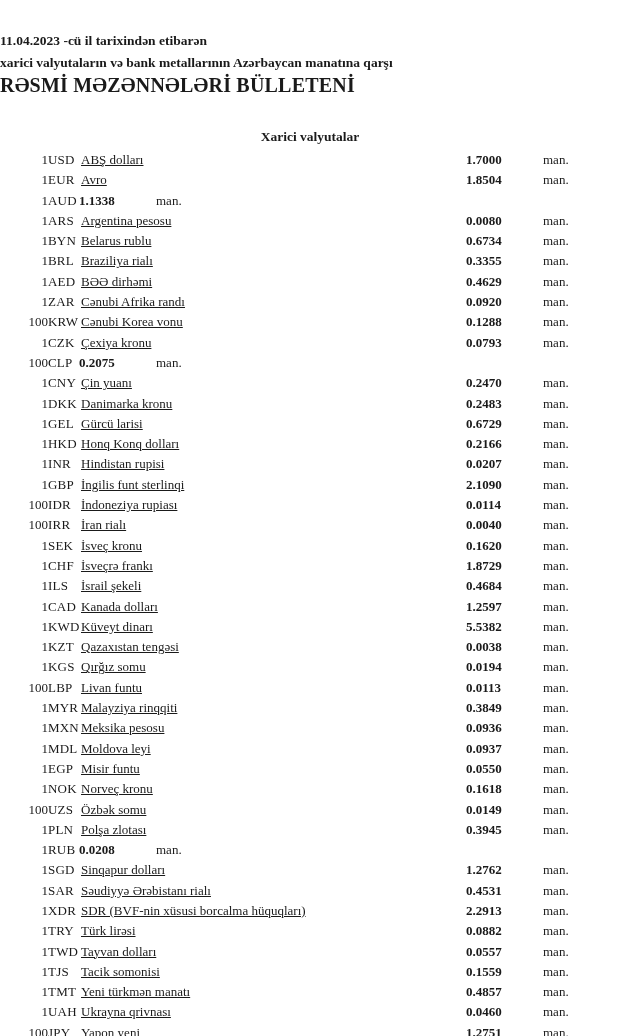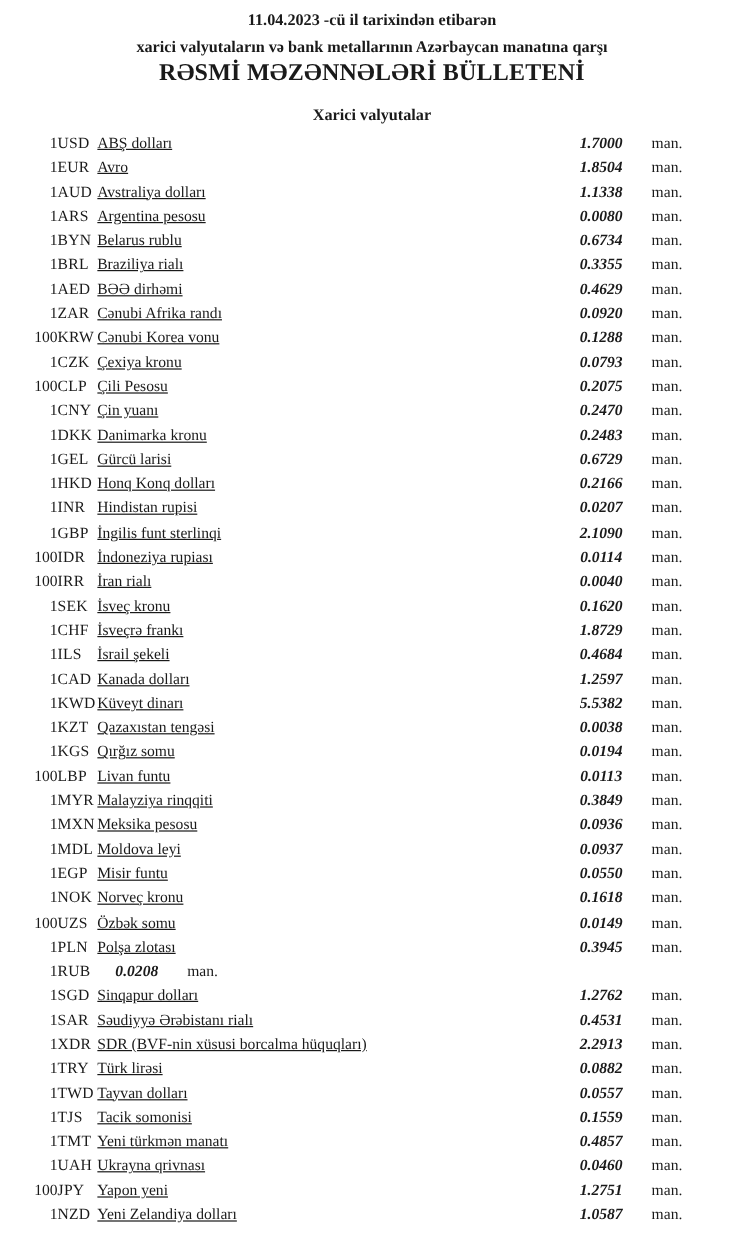--- a/index.html
+++ b/index.html
@@ -12,40 +12,41 @@
     width: 620px;
     height: 1036px;
     background: #ffffff;
     font-family: "Liberation Serif", serif;
     color: #1a1a1a;
     overflow: hidden;
     box-sizing: border-box;
   }
   .header {
     padding-top: 6px;
-    text-align: center;
+    text-align: left;
+    margin-top: 24px;
   }
   .header-line1 {
     font-size: 13.5px;
     font-weight: bold;
     line-height: 22px;
   }
   .header-line2 {
     font-size: 13.5px;
     font-weight: bold;
     line-height: 22px;
   }
   .header-line3 {
     font-size: 20px;
     font-weight: bold;
     line-height: 23px;
     letter-spacing: 0.2px;
   }
   .section-title {
-    margin-top: 14px;
+    margin-top: 31px;
     text-align: center;
     font-size: 13.5px;
     font-weight: bold;
     line-height: 18px;
   }
   .rows {
     margin-top: 4px;
   }
   .rate-row {
     display: flex;
@@ -68,24 +69,23 @@
   }
   .cell-name {
     flex: 1 1 auto;
     margin-left: 2px;
     white-space: nowrap;
     overflow: hidden;
     text-decoration: underline;
   }
   .cell-rate {
     width: 70px;
-    text-align: center;
+    text-align: left;
     flex: 0 0 auto;
     font-weight: bold;
-    font-style: italic;
   }
   .cell-unit {
     width: 35px;
     margin-left: 7px;
     flex: 0 0 auto;
   }
 </style>
 </head>
 <body>
 
@@ -111,21 +111,20 @@
     <span class="cell-qty">1</span>
     <span class="cell-code">EUR</span>
     <span class="cell-name">Avro</span>
     <span class="cell-rate">1.8504</span>
     <span class="cell-unit">man.</span>
   </div>
 
   <div class="rate-row">
     <span class="cell-qty">1</span>
     <span class="cell-code">AUD</span>
-    <span class="cell-name">Avstraliya dolları</span>
     <span class="cell-rate">1.1338</span>
     <span class="cell-unit">man.</span>
   </div>
 
   <div class="rate-row">
     <span class="cell-qty">1</span>
     <span class="cell-code">ARS</span>
     <span class="cell-name">Argentina pesosu</span>
     <span class="cell-rate">0.0080</span>
     <span class="cell-unit">man.</span>
@@ -175,21 +174,20 @@
     <span class="cell-qty">1</span>
     <span class="cell-code">CZK</span>
     <span class="cell-name">Çexiya kronu</span>
     <span class="cell-rate">0.0793</span>
     <span class="cell-unit">man.</span>
   </div>
 
   <div class="rate-row">
     <span class="cell-qty">100</span>
     <span class="cell-code">CLP</span>
-    <span class="cell-name">Çili Pesosu</span>
     <span class="cell-rate">0.2075</span>
     <span class="cell-unit">man.</span>
   </div>
 
   <div class="rate-row">
     <span class="cell-qty">1</span>
     <span class="cell-code">CNY</span>
     <span class="cell-name">Çin yuanı</span>
     <span class="cell-rate">0.2470</span>
     <span class="cell-unit">man.</span>

